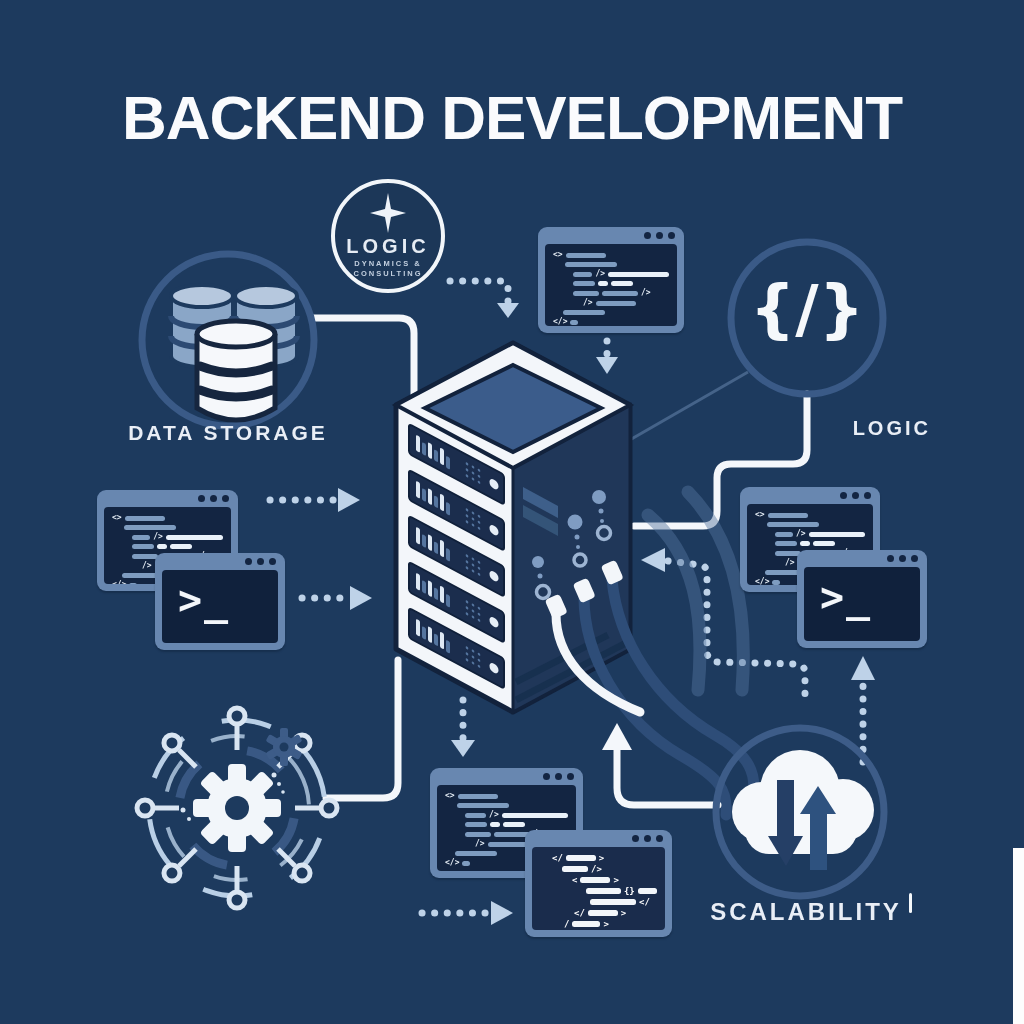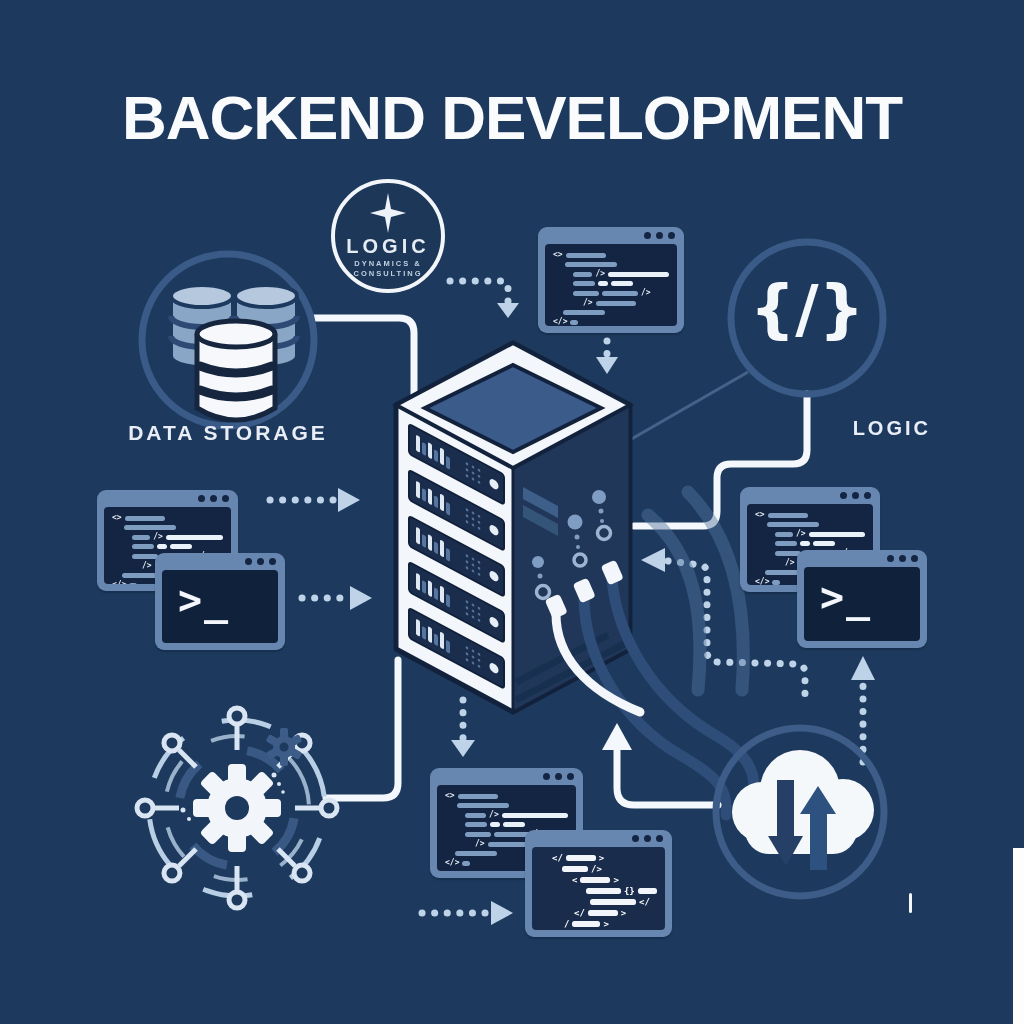--- a/index.html
+++ b/index.html
@@ -514,17 +514,18 @@
           <span class="cg">/</span>
           <span class="cb cb-w" style="width: 28px;"></span>
           <span class="cg">&gt;</span>
         </div>
       </div>
 </div>
 
 <div class="logic-glyph">{/}</div>
 <div class="node-label lbl-ds">DATA STORAGE</div>
 <div class="node-label lbl-logic">LOGIC</div>
+<div class="node-label lbl-scal">SCALABILITY</div>
 
 <div class="white-strip"></div>
 <div class="tick"></div>
 
 </div>
 
 </body></html>

